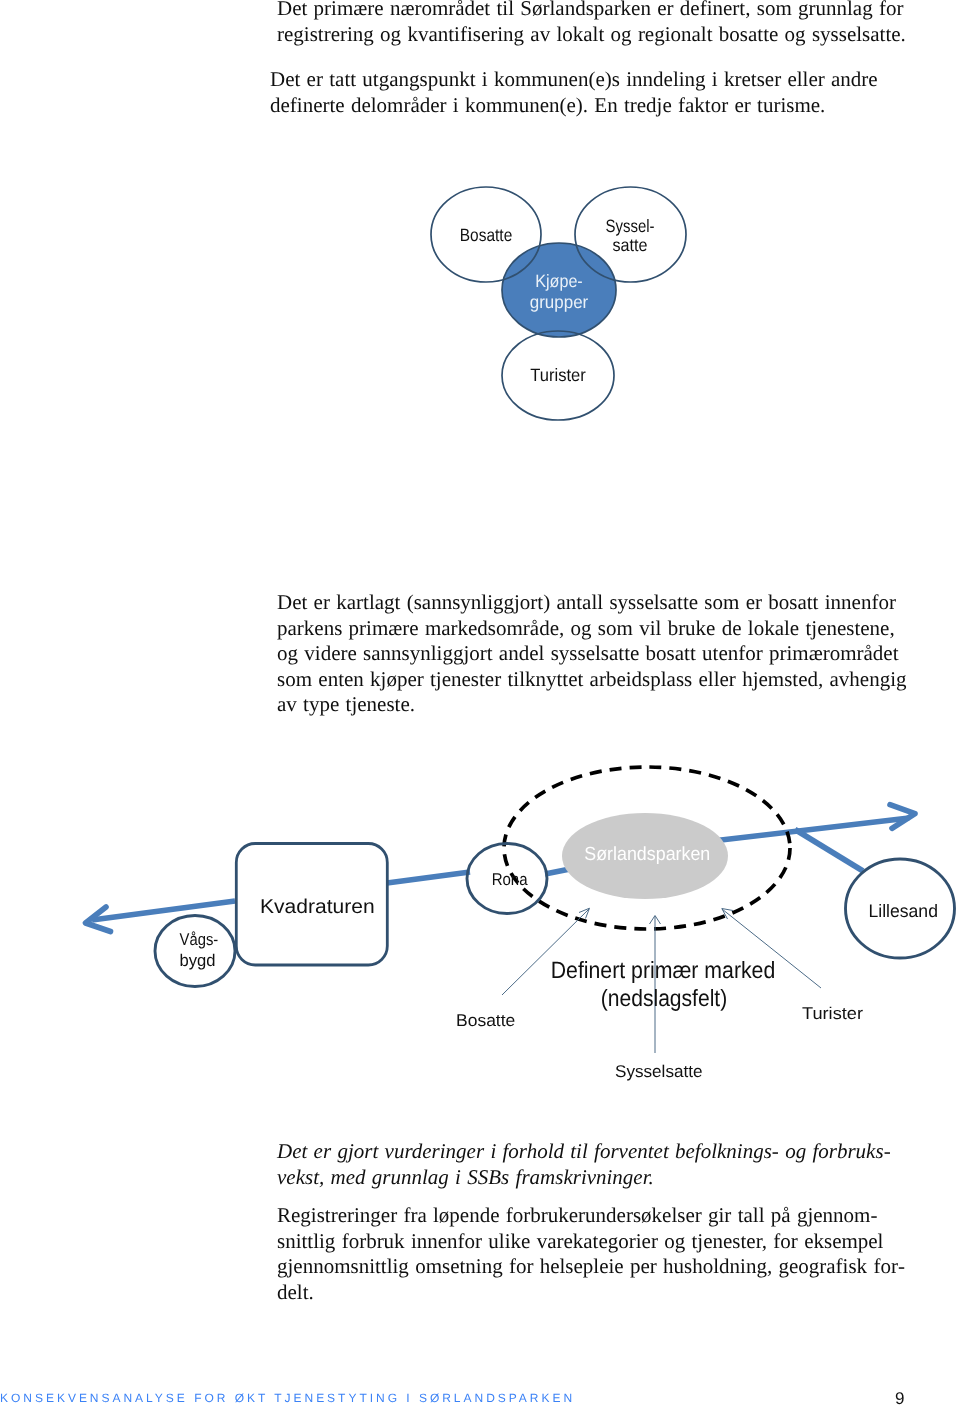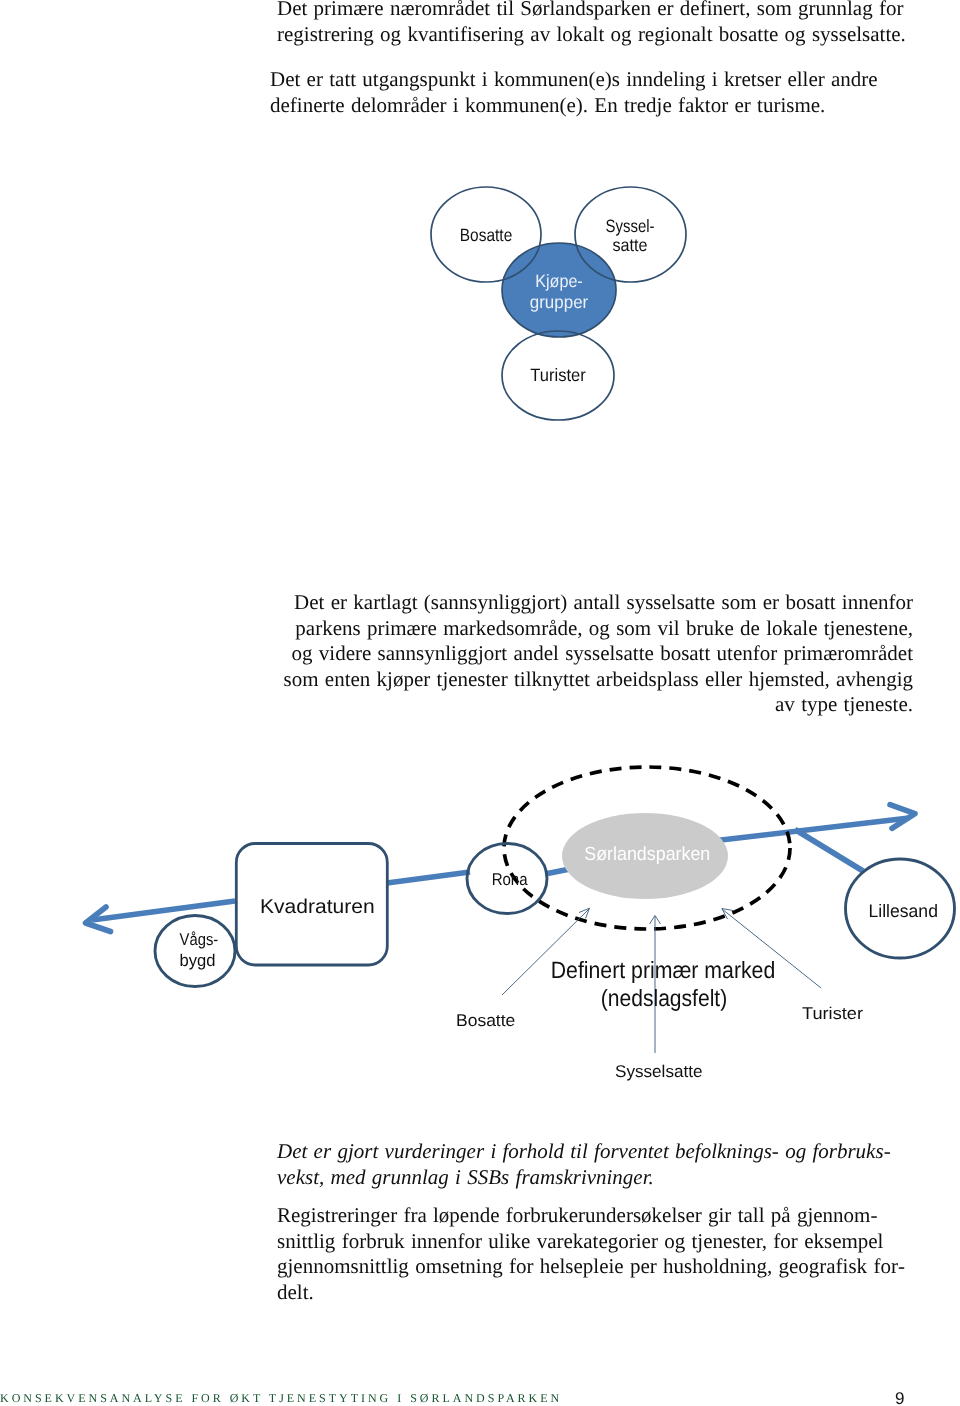--- a/index.html
+++ b/index.html
@@ -4,22 +4,22 @@
 <style>
   html,body{margin:0;padding:0;background:#ffffff;}
   *{-webkit-font-smoothing:antialiased;text-rendering:geometricPrecision;}
   body{width:960px;height:1406px;position:relative;overflow:hidden;
        font-family:"Liberation Serif",serif;color:#000;}
   .page{position:absolute;left:0;top:0;width:960px;height:1406px;background:#fff;}
   .body-text{position:absolute;font-family:"Liberation Serif",serif;
              font-size:21px;line-height:25.6px;text-align:justify;color:#101010;
              text-justify:inter-word;}
   .body-text.last{text-align:left;word-spacing:1.05px;}
-  .footer-text{position:absolute;font-family:Liberation Serif, serif;
-       font-size:12px;letter-spacing:2.98px;color:#14532d;}
+  .footer-text{position:absolute;font-family:Liberation Sans, sans-serif;
+       font-size:12px;letter-spacing:2.98px;color:#3b82f6;}
   .footer-page{position:absolute;font-family:"Liberation Sans",sans-serif;
        font-size:17px;color:#111;}
   svg{position:absolute;overflow:visible;}
 </style>
 </head>
 <body>
 
 <div class="page">
 
   <div class="body-text last" style="left:277px;top:-4px;width:636px;">Det primære nærområdet til Sørlandsparken er definert, som grunnlag for registrering og kvantifisering av lokalt og regionalt bosatte og sysselsatte.</div>
@@ -38,21 +38,21 @@
       <ellipse cx="138" cy="195.5" rx="56" ry="44.5"></ellipse>
     </g>
     <text x="66" y="60.8" text-anchor="middle" font-family="Liberation Sans, sans-serif" font-size="17.9" fill="#111" textLength="52.5" lengthAdjust="spacingAndGlyphs">Bosatte</text>
     <text x="210" y="51.5" text-anchor="middle" font-family="Liberation Sans, sans-serif" font-size="17.9" fill="#111" textLength="49" lengthAdjust="spacingAndGlyphs">Syssel-</text>
     <text x="210" y="71.4" text-anchor="middle" font-family="Liberation Sans, sans-serif" font-size="17.9" fill="#111" textLength="35" lengthAdjust="spacingAndGlyphs">satte</text>
     <text x="139" y="106.6" text-anchor="middle" font-family="Liberation Sans, sans-serif" font-size="17.9" fill="#EAF1F8" textLength="47.5" lengthAdjust="spacingAndGlyphs">Kjøpe-</text>
     <text x="139" y="127.6" text-anchor="middle" font-family="Liberation Sans, sans-serif" font-size="17.9" fill="#EAF1F8" textLength="58.5" lengthAdjust="spacingAndGlyphs">grupper</text>
     <text x="138" y="200.8" text-anchor="middle" font-family="Liberation Sans, sans-serif" font-size="17.9" fill="#111" textLength="55.5" lengthAdjust="spacingAndGlyphs">Turister</text>
   </svg>
 
-  <div class="body-text last" style="left:277px;top:590px;width:636px;text-align:right;">Det er kartlagt (sannsynliggjort) antall sysselsatte som er bosatt innenfor parkens primære markedsområde, og som vil bruke de lokale tjenestene, og videre sannsynliggjort andel sysselsatte bosatt utenfor primærområdet som enten kjøper tjenester tilknyttet arbeidsplass eller hjemsted, avhengig av type tjeneste.</div>
+  <div class="body-text last" style="left:277px;top:590px;width:636px;">Det er kartlagt (sannsynliggjort) antall sysselsatte som er bosatt innenfor parkens primære markedsområde, og som vil bruke de lokale tjenestene, og videre sannsynliggjort andel sysselsatte bosatt utenfor primærområdet som enten kjøper tjenester tilknyttet arbeidsplass eller hjemsted, avhengig av type tjeneste.</div>
 
   <svg width="960" height="340" viewBox="0 0 960 340" style="left:0px;top:760px;">
 
     <g stroke="#4A7EBB" stroke-width="5.6" fill="none" stroke-linecap="butt">
       <path d="M 235 141 L 92 160"></path>
       <path d="M 387 123 L 470 112"></path>
       <path d="M 545 114 L 600 103"></path>
       <path d="M 719 80.3 L 909 58"></path>
       <path d="M 795 69.5 L 863 111"></path>
     </g>

